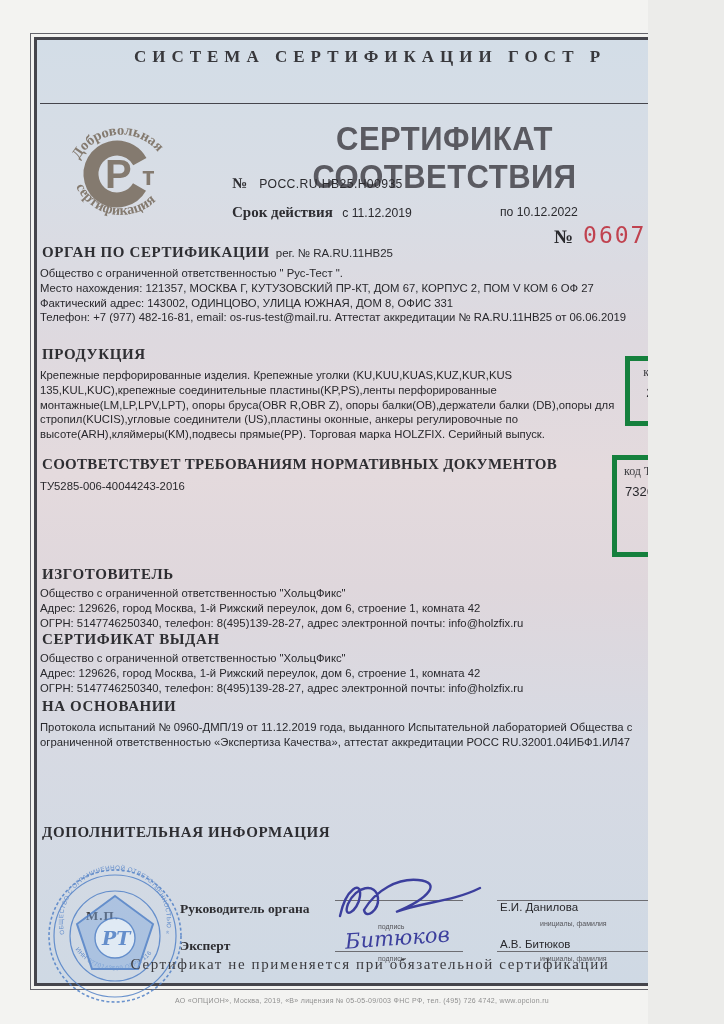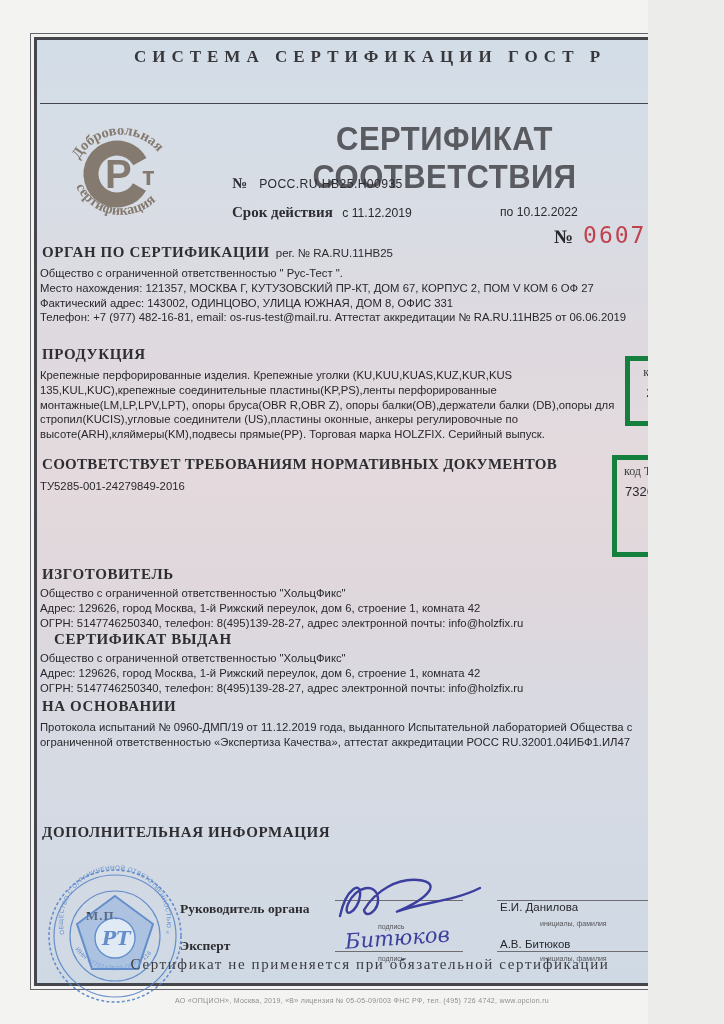--- a/index.html
+++ b/index.html
@@ -127,34 +127,34 @@
     </div>
 
     <div class="sec-h" style="left:42px;top:346px;">ПРОДУКЦИЯ</div>
     <div class="bodytxt" style="left:40px;top:368px;width:578px;">Крепежные перфорированные изделия. Крепежные уголки (KU,KUU,KUAS,KUZ,KUR,KUS 135,KUL,KUC),крепежные соединительные пластины(KP,PS),ленты перфорированные монтажные(LM,LP,LPV,LPT), опоры бруса(OBR R,OBR Z), опоры балки(OB),держатели балки (DB),опоры для стропил(KUCIS),угловые соединители (US),пластины оконные, анкеры регулировочные по высоте(ARH),кляймеры(KM),подвесы прямые(PP). Торговая марка HOLZFIX. Серийный выпуск.</div>
     <div class="code-box" style="left:625px;top:356px;width:57px;height:60px;">
       <div class="cl">код ОК</div>
       <div class="cv">25.94</div>
     </div>
 
     <div class="sec-h" style="left:42px;top:456px;letter-spacing:.3px;">СООТВЕТСТВУЕТ ТРЕБОВАНИЯМ НОРМАТИВНЫХ ДОКУМЕНТОВ</div>
-    <div class="bodytxt" style="left:40px;top:479px;width:560px;">ТУ5285-001-24279849-2016</div>
+    <div class="bodytxt" style="left:40px;top:479px;width:560px;">ТУ5285-006-40044243-2016</div>
     <div class="code-box" style="left:612px;top:455px;width:70px;height:92px;">
       <div class="cl">код ТН ВЭД</div>
       <div class="cv">73269909409</div>
     </div>
 
     <div class="sec-h" style="left:42px;top:566px;">ИЗГОТОВИТЕЛЬ</div>
     <div class="bodytxt" style="left:40px;top:586px;width:648px;">
       <div>Общество с ограниченной ответственностью "ХольцФикс"</div>
       <div>Адрес: 129626, город Москва, 1-й Рижский переулок, дом 6, строение 1, комната 42</div>
       <div>ОГРН: 5147746250340, телефон: 8(495)139-28-27, адрес электронной почты: info@holzfix.ru</div>
     </div>
 
-    <div class="sec-h" style="left:42px;top:631px;margin-left:12px;">СЕРТИФИКАТ ВЫДАН</div>
+    <div class="sec-h" style="left:42px;top:631px;">СЕРТИФИКАТ ВЫДАН</div>
     <div class="bodytxt" style="left:40px;top:651px;width:648px;">
       <div>Общество с ограниченной ответственностью "ХольцФикс"</div>
       <div>Адрес: 129626, город Москва, 1-й Рижский переулок, дом 6, строение 1, комната 42</div>
       <div>ОГРН: 5147746250340, телефон: 8(495)139-28-27, адрес электронной почты: info@holzfix.ru</div>
     </div>
 
     <div class="sec-h" style="left:42px;top:698px;">НА ОСНОВАНИИ</div>
     <div class="bodytxt" style="left:40px;top:720px;width:648px;">Протокола испытаний № 0960-ДМП/19 от 11.12.2019 года, выданного Испытательной лабораторией Общества с ограниченной ответственностью «Экспертиза Качества»,  аттестат аккредитации РОСС RU.32001.04ИБФ1.ИЛ47</div>
 
     <div class="sec-h" style="left:42px;top:824px;">ДОПОЛНИТЕЛЬНАЯ ИНФОРМАЦИЯ</div>

